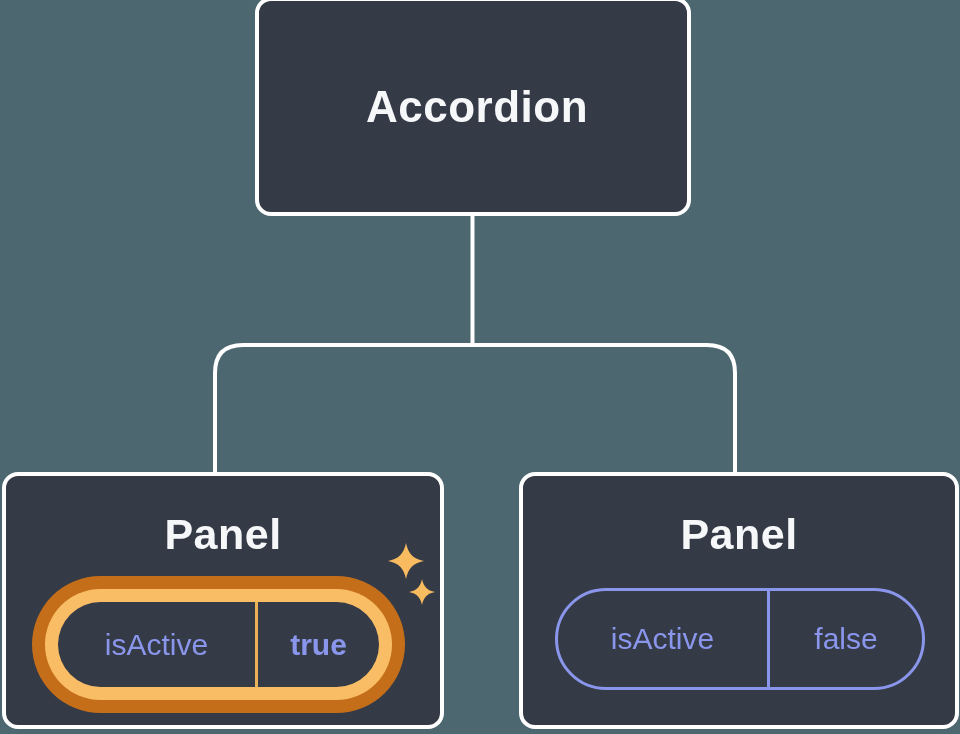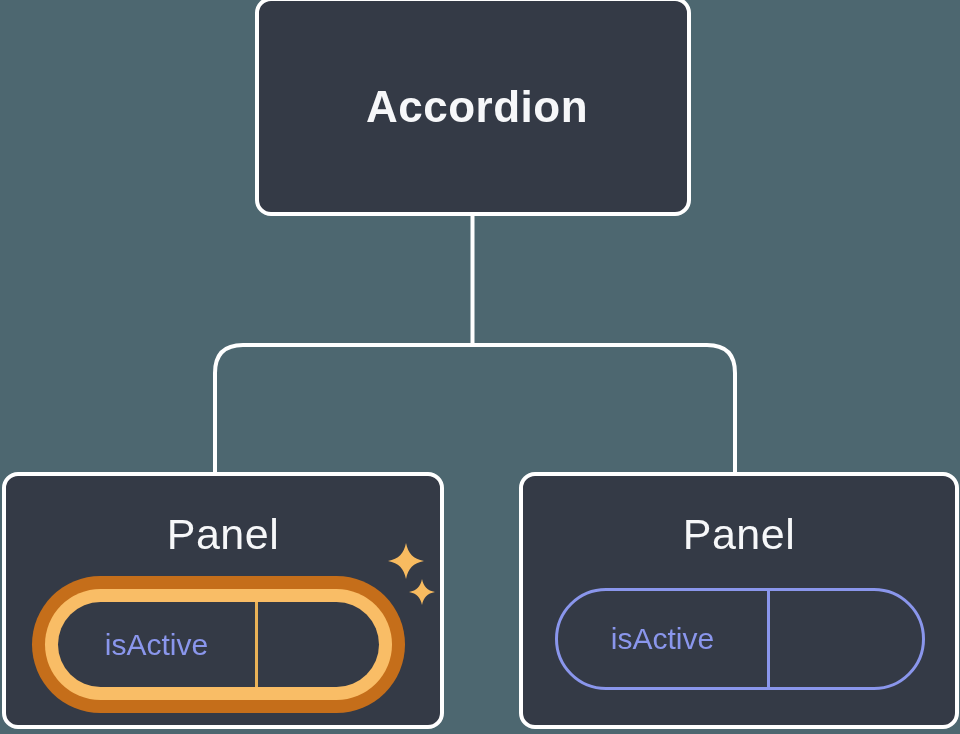--- a/index.html
+++ b/index.html
@@ -44,21 +44,21 @@
 
   .panel-node-active  { left: 2px;   top: 472px; width: 442px; height: 257px; }
   .panel-node-inactive{ left: 519px; top: 472px; width: 440px; height: 257px; }
 
   .panel-title {
     position: absolute;
     top: 34px; left: 0; right: 0;
     text-align: center;
     color: var(--title-color, #f6f7f9);
     font-size: 43px;
-    font-weight: 400;
+    font-weight: 700;
     letter-spacing: 0.5px;
   }
 
   
   .pill-highlight-outer {
     position: absolute;
     left: 26px; top: 100px;
     width: 373px; height: 137px;
     background: var(--highlight-dark-orange, #c56e1a);
     border-radius: 70px;
@@ -137,34 +137,36 @@
   </div>
 
   <div class="node panel-node-active">
     <div class="panel-title">Panel</div>
 
     <div class="pill-highlight-outer">
       <div class="pill-highlight-mid">
         <div class="pill-core">
           <span class="state-cell state-key">isActive</span>
           <span class="divider-gold"></span>
+          <span class="state-cell state-value">true</span>
         </div>
       </div>
     </div>
 
     <svg class="sparkles-svg" viewBox="0 0 60 80" xmlns="http://www.w3.org/2000/svg">
       <path fill="#f8bb60" d="M28 1 C30.2 11.8 35.2 16.8 46 19 C35.2 21.2 30.2 26.2 28 37
                C25.8 26.2 20.8 21.2 10 19 C20.8 16.8 25.8 11.8 28 1 Z"></path>
       <path fill="#f8bb60" d="M44 37 C45.6 44.8 49.2 48.4 57 50 C49.2 51.6 45.6 55.2 44 63
                C42.4 55.2 38.8 51.6 31 50 C38.8 48.4 42.4 44.8 44 37 Z"></path>
     </svg>
   </div>
 
   <div class="node panel-node-inactive">
     <div class="panel-title">Panel</div>
 
     <div class="pill-plain">
       <span class="state-cell state-key">isActive</span>
       <span class="divider-purple"></span>
+      <span class="state-cell state-value">false</span>
     </div>
   </div>
 
 </div>
 
 </body></html>

